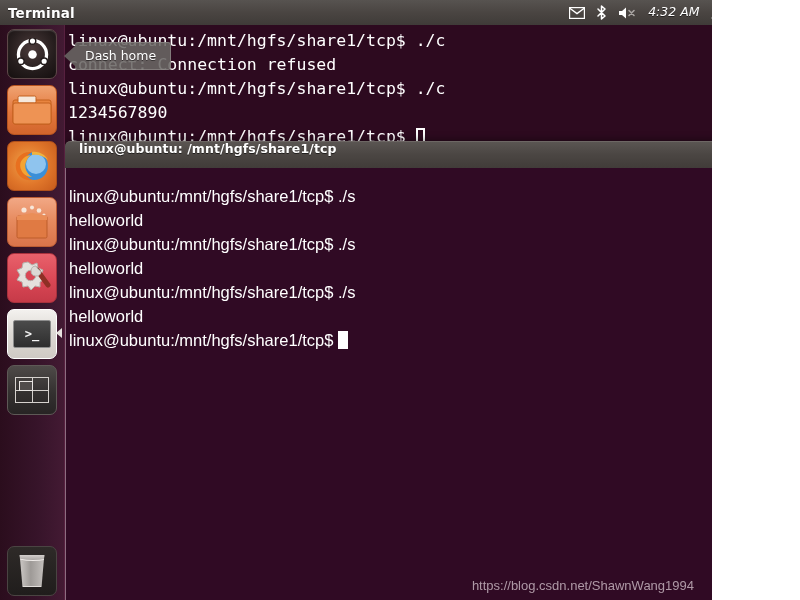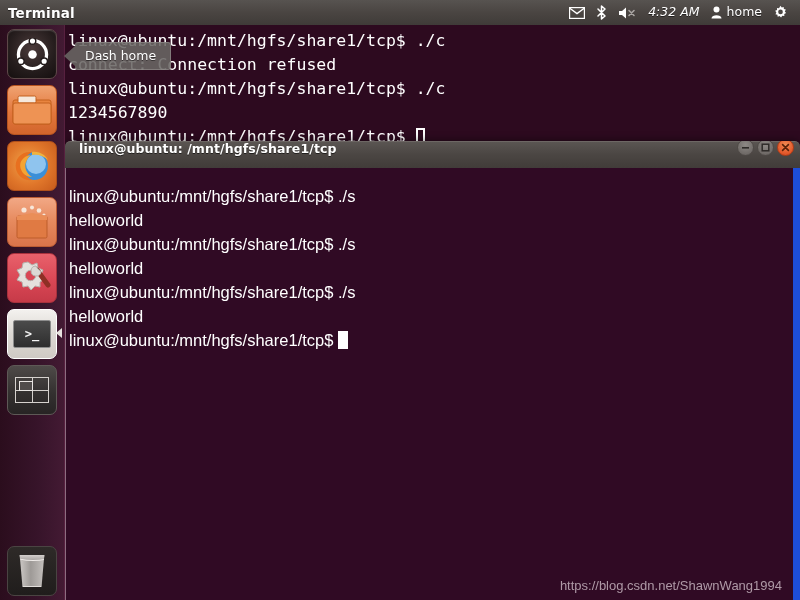--- a/index.html
+++ b/index.html
@@ -6,21 +6,21 @@
     margin: 0;
     padding: 0;
     width: 800px;
     height: 600px;
     overflow: hidden;
     font-family: "DejaVu Sans", sans-serif;
   }
 
   #screen {
     position: relative;
-    width: 800px;
+    width: 712px;
     height: 600px;
     background: #14532d;
     overflow: hidden;
   }
 
   
   #top-panel {
     position: absolute;
     top: 0; left: 0;
     width: 800px;

